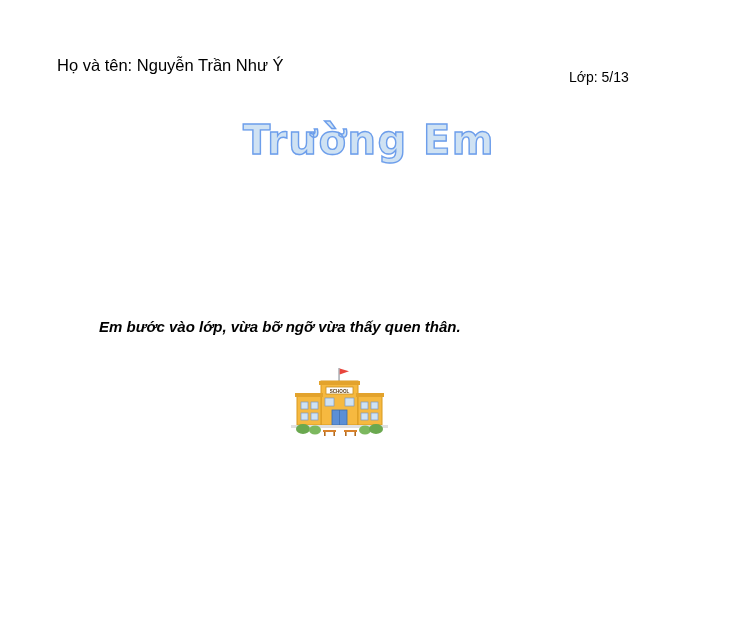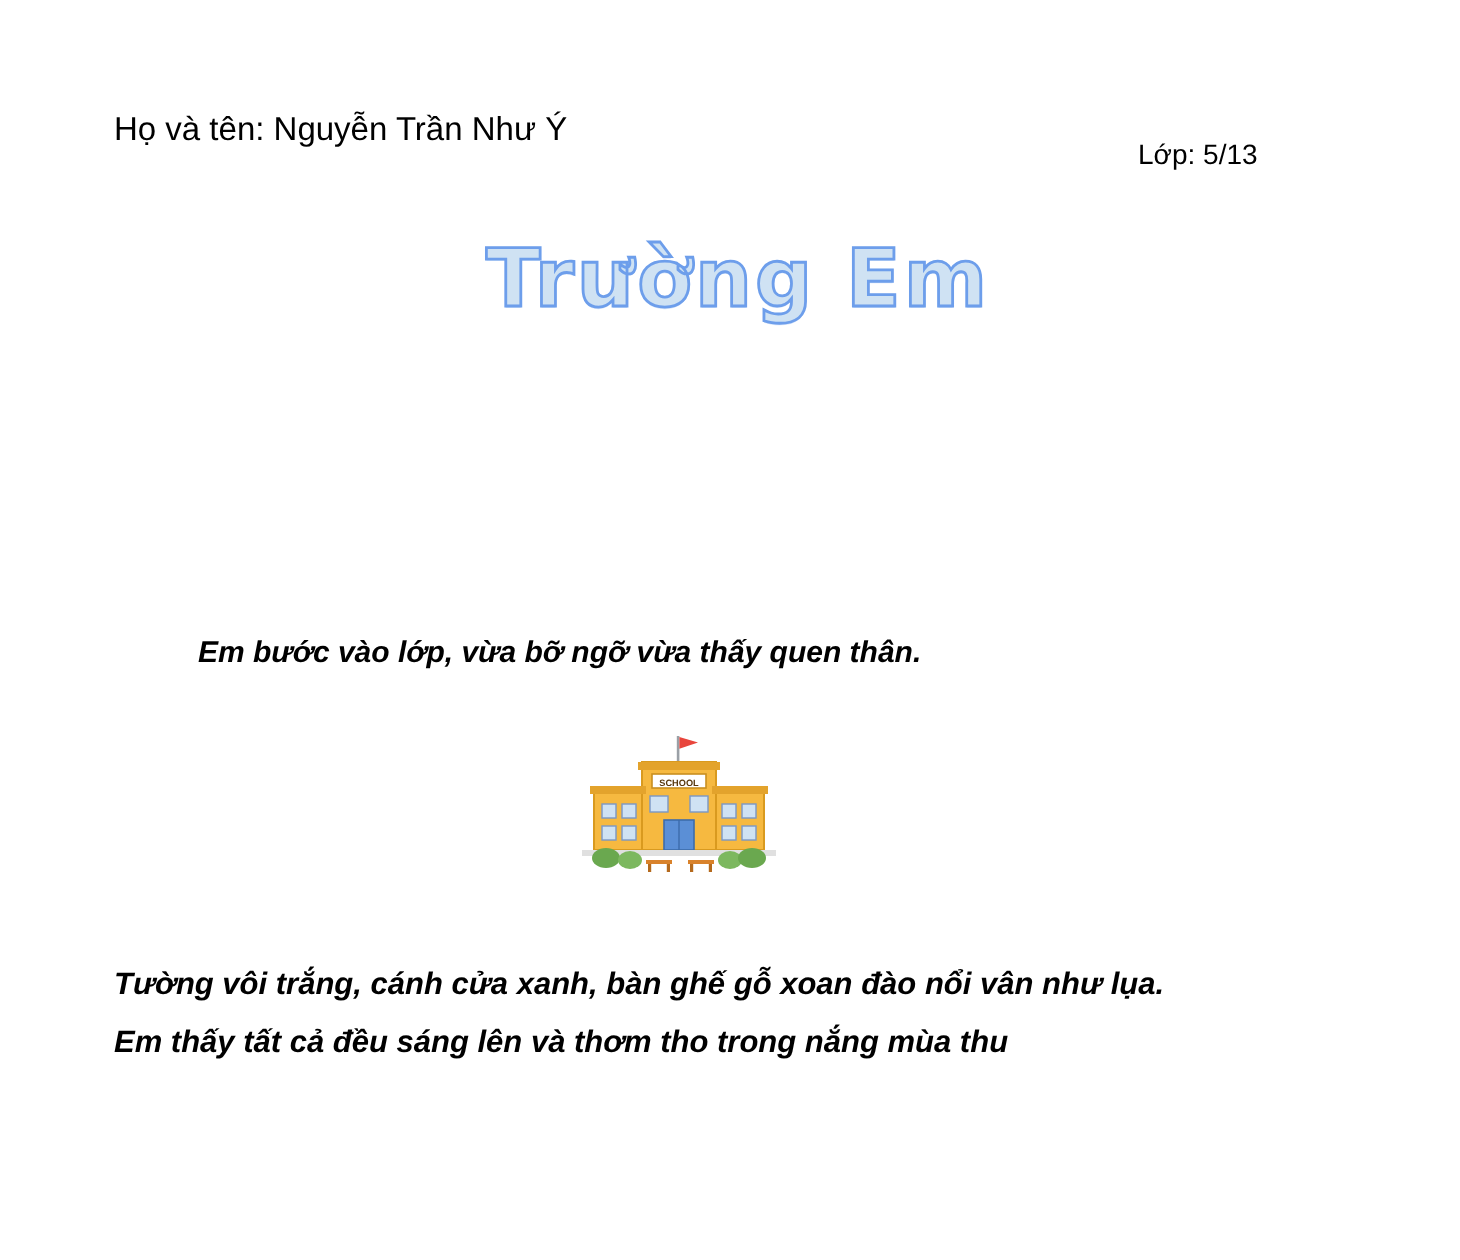--- a/index.html
+++ b/index.html
@@ -176,18 +176,14 @@
 
       <rect x="36" y="64" width="13" height="2" fill="#d9822b"></rect>
       <rect x="37" y="66" width="1.6" height="4" fill="#b56a1d"></rect>
       <rect x="46.4" y="66" width="1.6" height="4" fill="#b56a1d"></rect>
       <rect x="57" y="64" width="13" height="2" fill="#d9822b"></rect>
       <rect x="58" y="66" width="1.6" height="4" fill="#b56a1d"></rect>
       <rect x="67.4" y="66" width="1.6" height="4" fill="#b56a1d"></rect>
     </svg>
   </div>
 
-  <div class="closing">
-    <div>Tường vôi trắng, cánh cửa xanh, bàn ghế gỗ xoan đào nổi vân như lụa.</div>
-    <div>Em thấy tất cả đều sáng lên và thơm tho trong nắng mùa thu</div>
-  </div>
 
 </div>
 
 </body></html>

